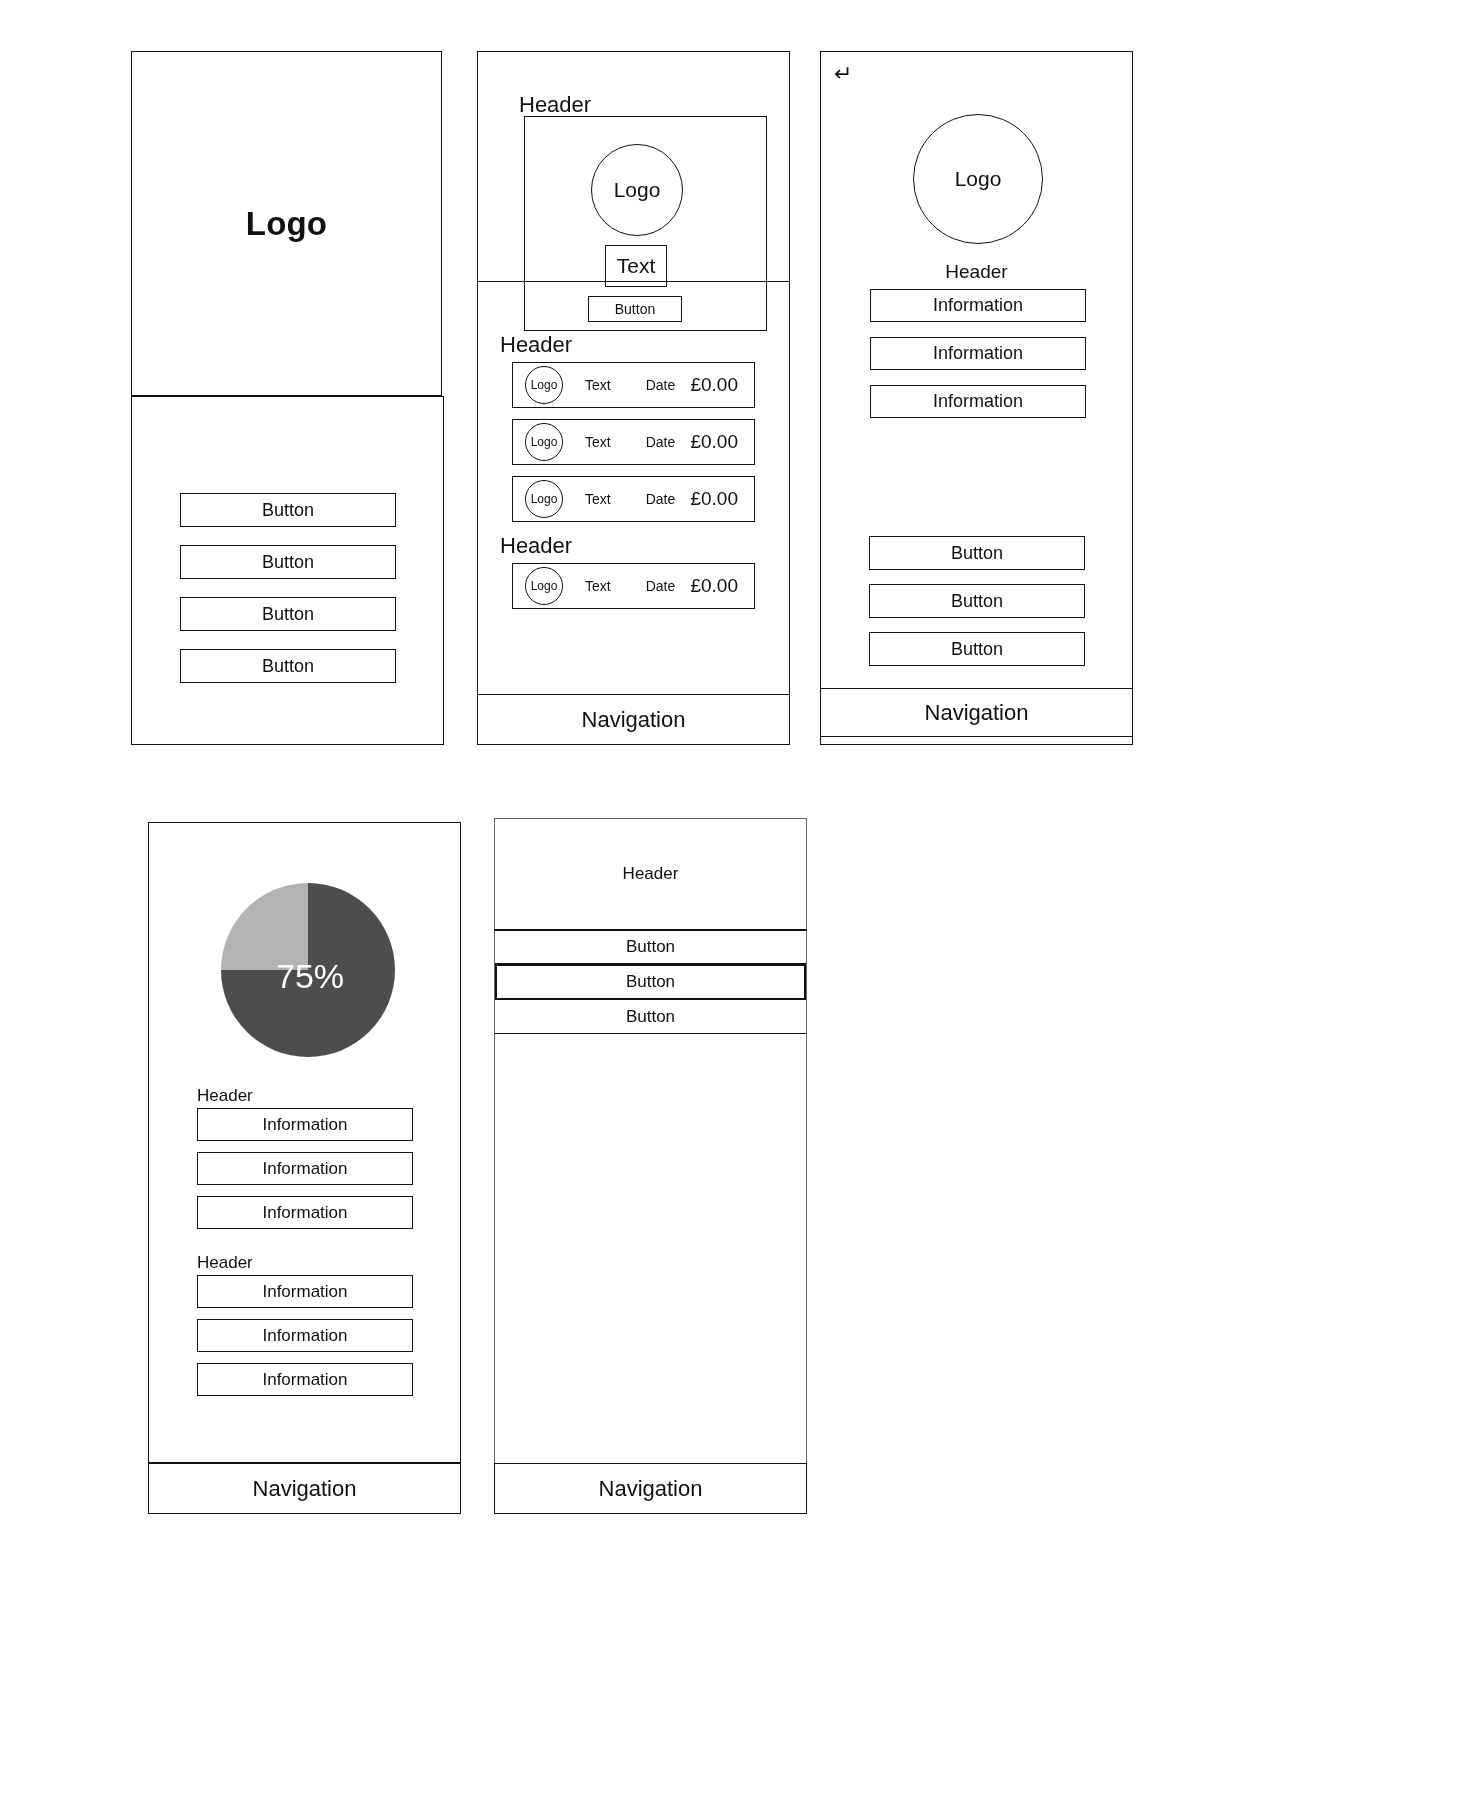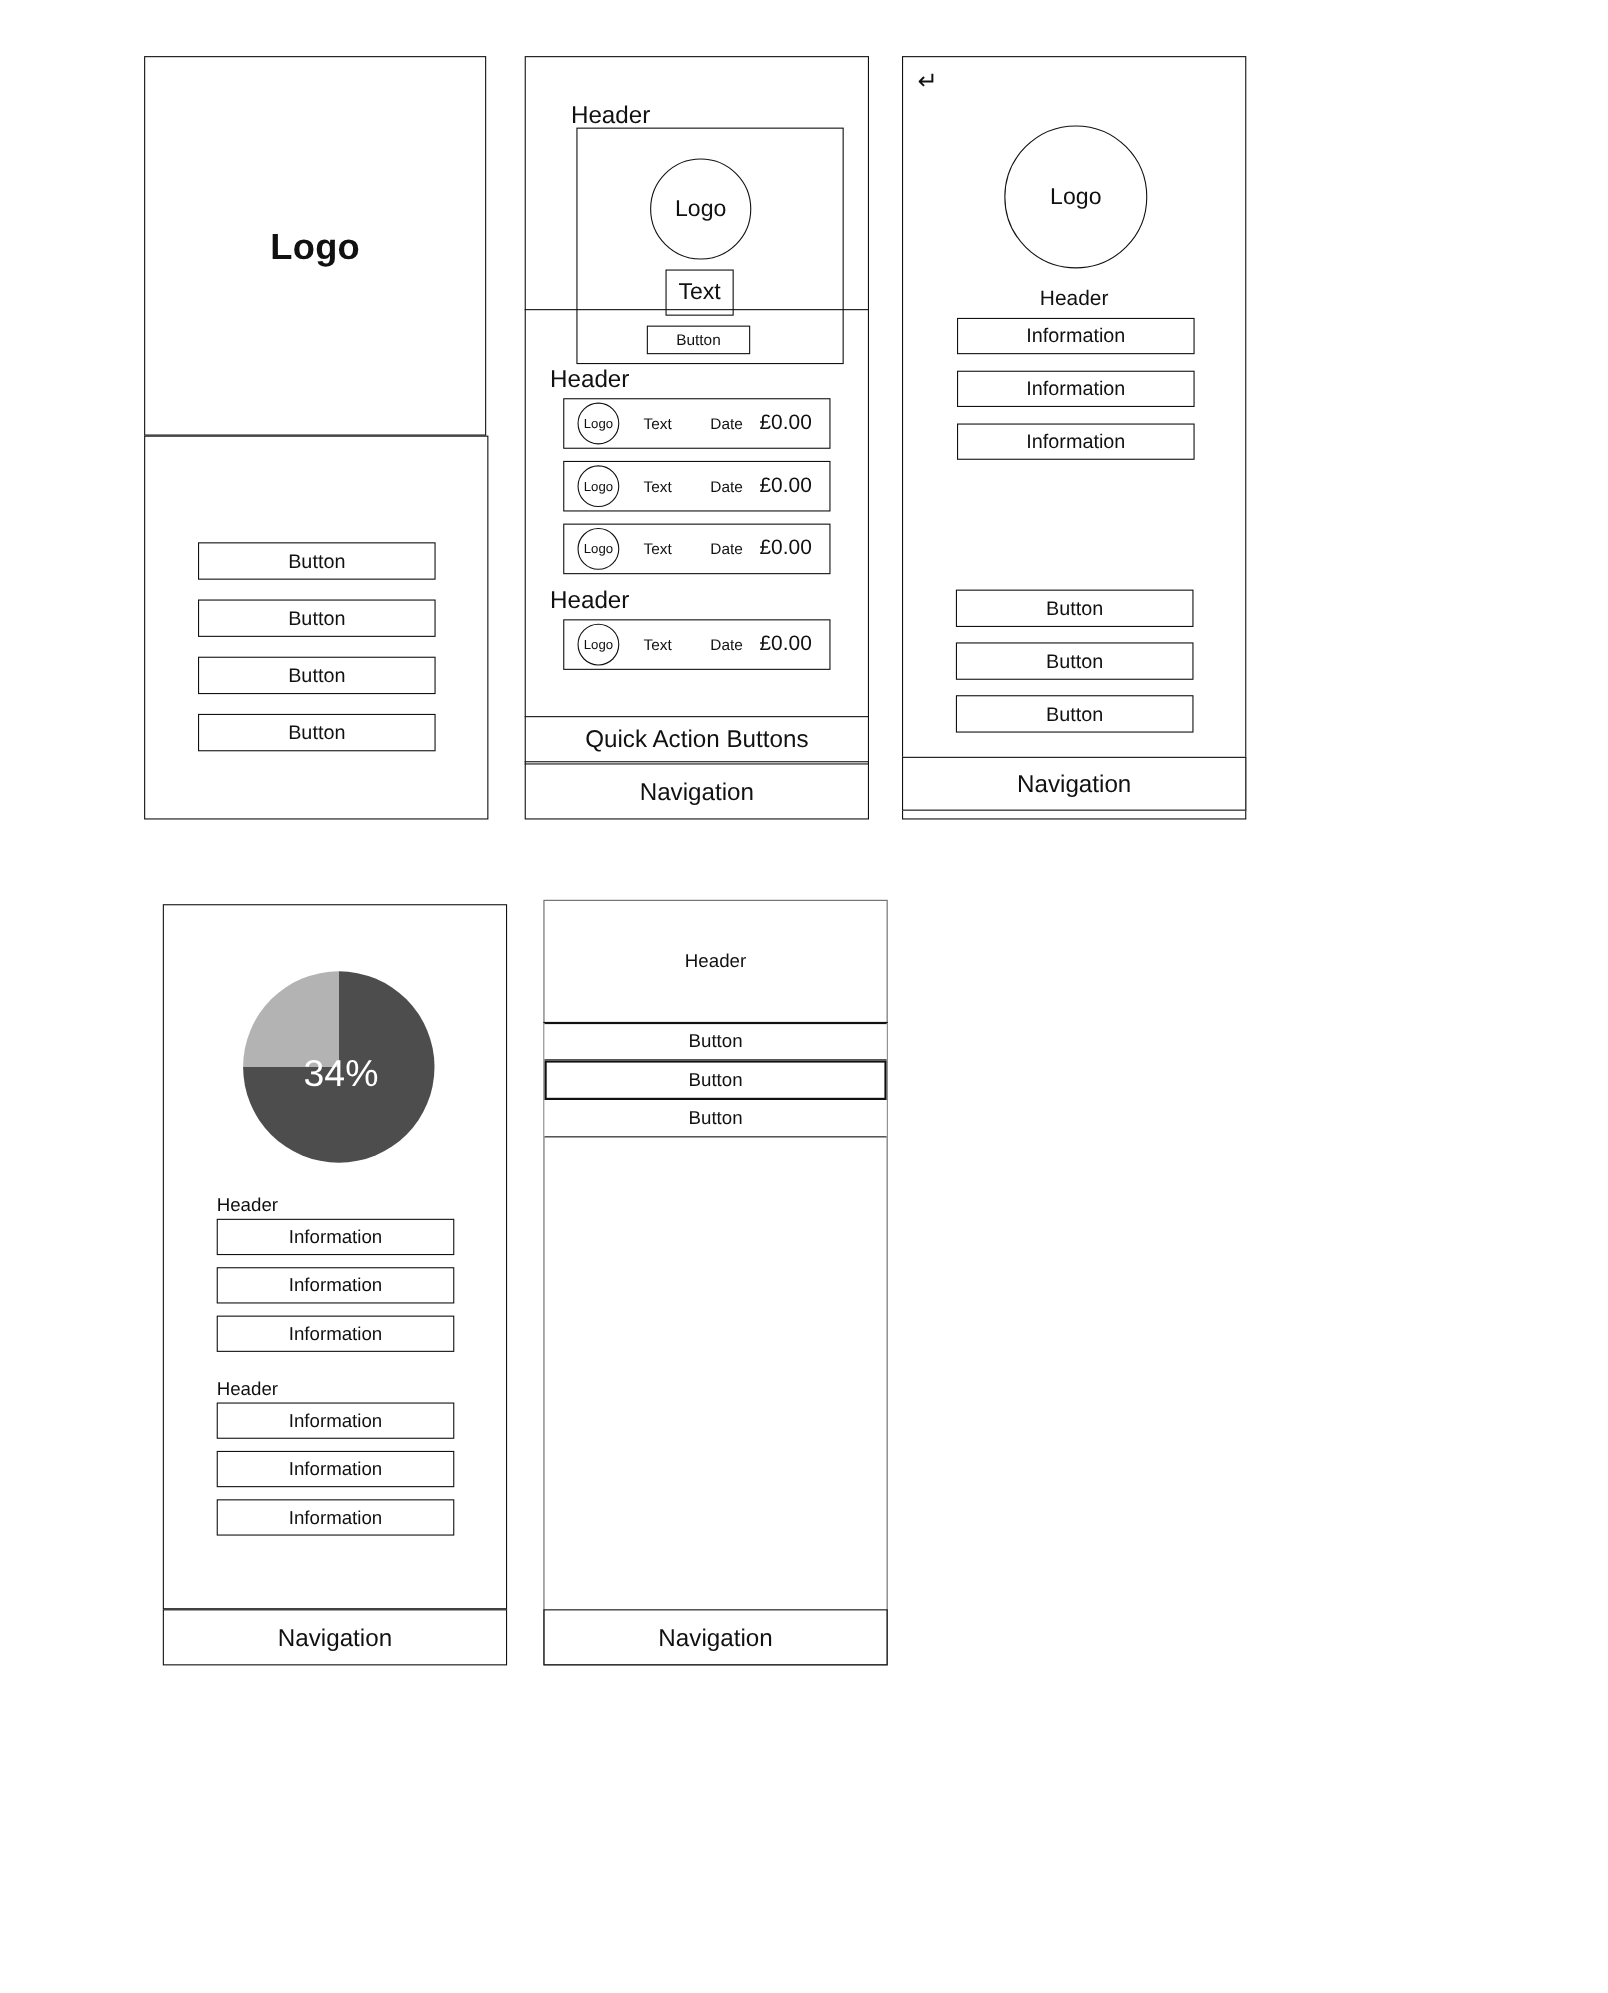--- a/index.html
+++ b/index.html
@@ -223,21 +223,20 @@
     <div class="s2-section-header">Header</div>
 
     <div class="s2-row">
       <div class="s2-row-logo">Logo</div>
       <div class="s2-row-text">Text</div>
       <div class="s2-row-date">Date</div>
       <div class="s2-row-amount">£0.00</div>
     </div>
   </div>
 
-  <div id="s2-quick">Quick Action Buttons</div>
   <div id="s2-nav">Navigation</div>
 </div>
 
 <div class="screen" id="screen3">
   <div id="s3-outer"></div>
 
   <div id="s3-back">↵</div>
 
   <div id="s3-logo">Logo</div>
   <div id="s3-header">Header</div>
@@ -249,21 +248,21 @@
   <div class="s3-btn" style="top:485px;">Button</div>
   <div class="s3-btn" style="top:533px;">Button</div>
   <div class="s3-btn" style="top:581px;">Button</div>
 
   <div id="s3-nav">Navigation</div>
 </div>
 
 <div class="screen" id="screen4">
   <div id="s4-body">
     <div id="s4-pie" style="background: conic-gradient(rgb(77, 77, 77) 0deg, rgb(77, 77, 77) 270deg, rgb(179, 179, 179) 270deg, rgb(179, 179, 179) 360deg);">
-      <div id="s4-pie-label" style="color: rgb(255, 255, 255);">34%</div>
+      <div id="s4-pie-label" style="color: rgb(255, 255, 255);">75%</div>
     </div>
 
     <div class="s4-section-header" style="top:263px;">Header</div>
     <div class="s4-info" style="top:285px;">Information</div>
     <div class="s4-info" style="top:329px;">Information</div>
     <div class="s4-info" style="top:373px;">Information</div>
 
     <div class="s4-section-header" style="top:430px;">Header</div>
     <div class="s4-info" style="top:452px;">Information</div>
     <div class="s4-info" style="top:496px;">Information</div>

